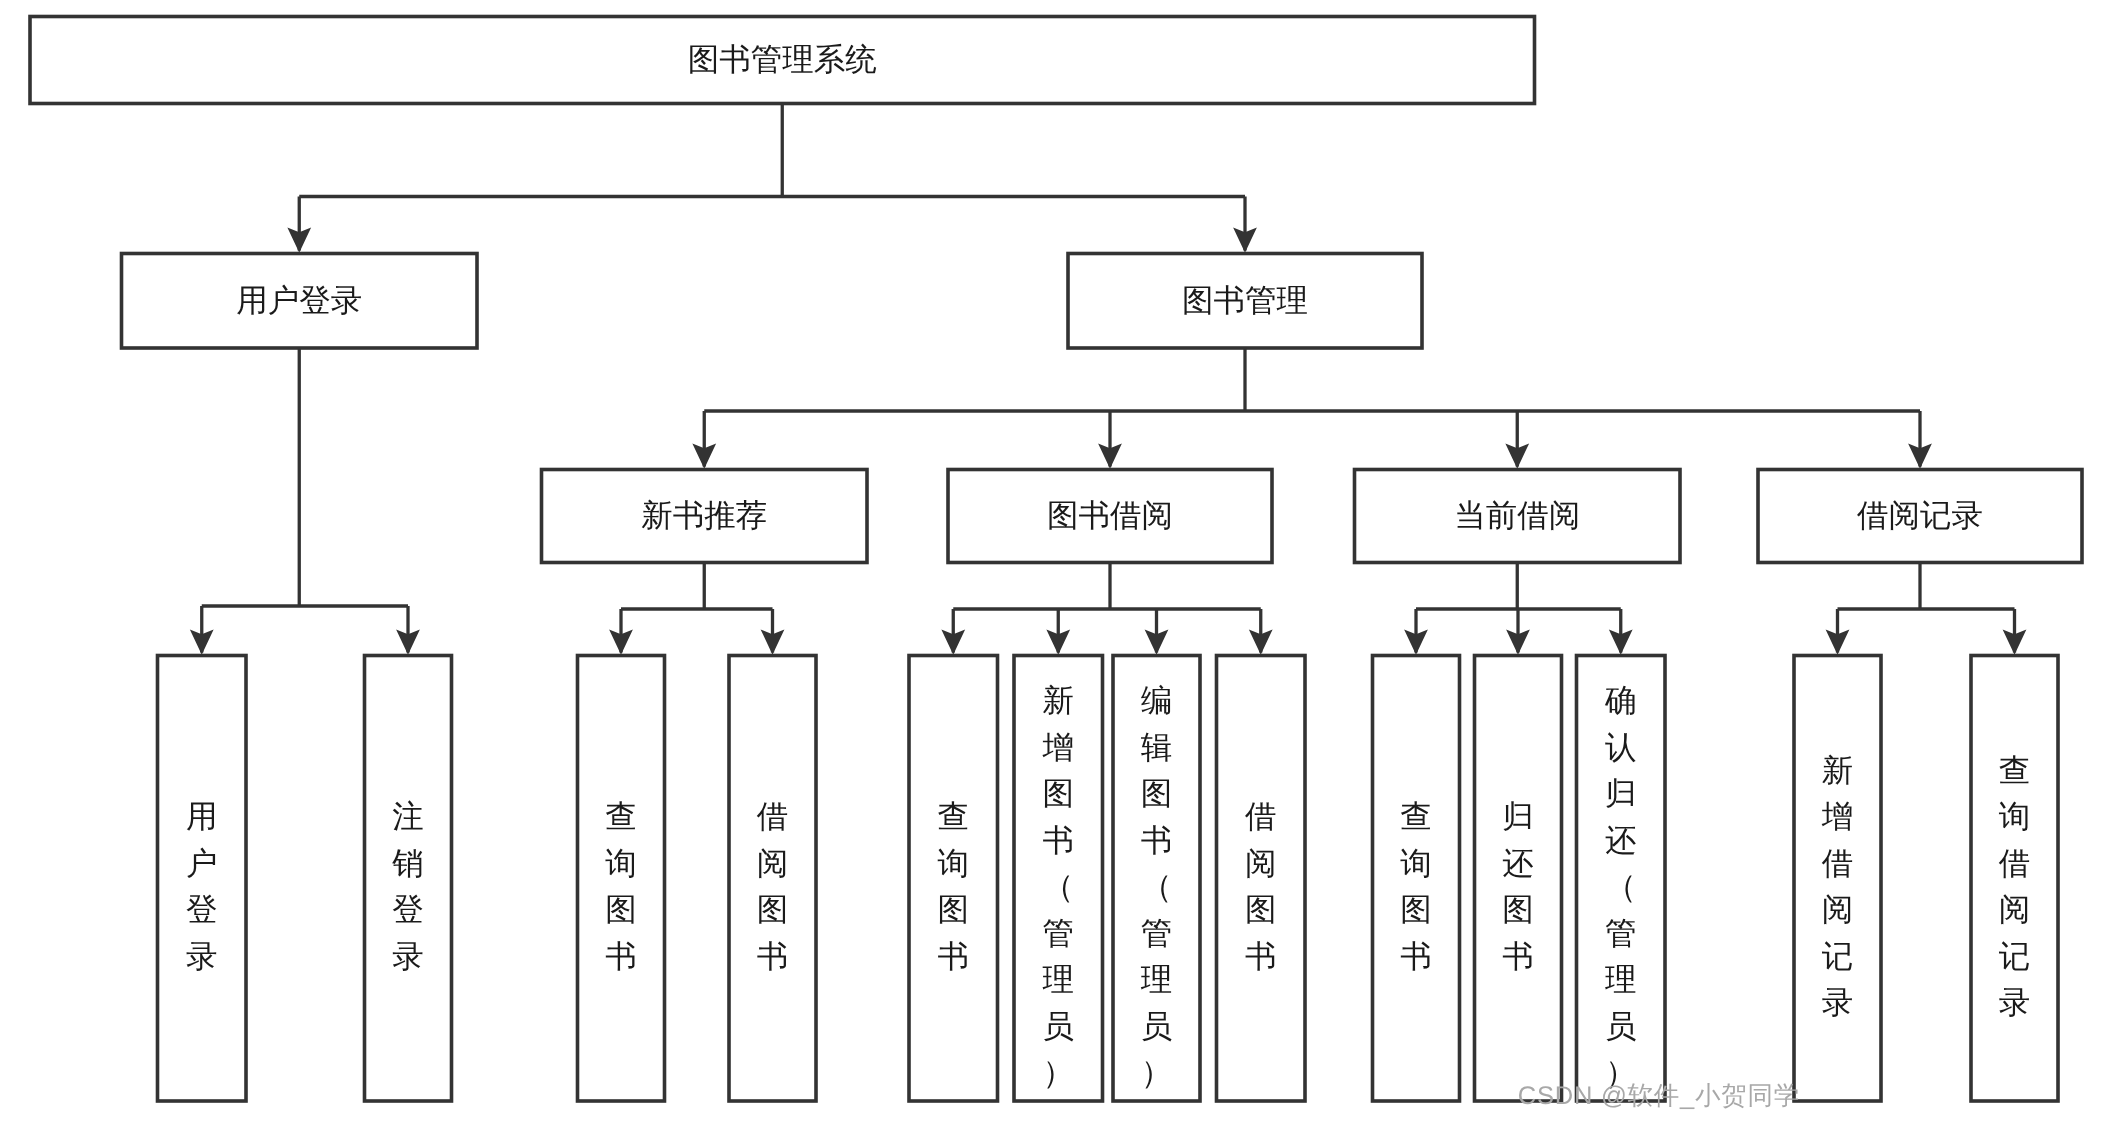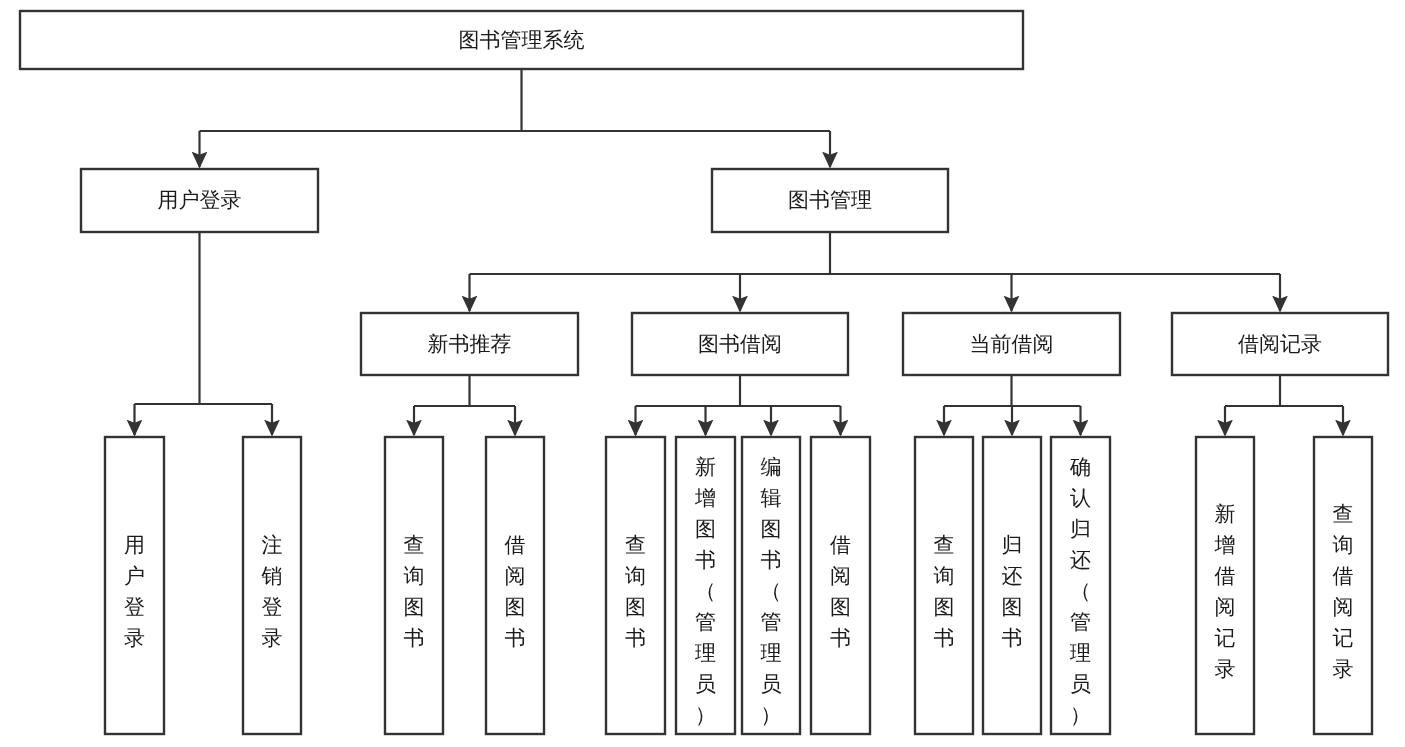--- a/index.html
+++ b/index.html
@@ -188,14 +188,15 @@
           <rect x="1196" y="437" width="58" height="297" class="node-rect"></rect>
           <text x="1225" y="514.5" class="node-label-h" dominant-baseline="middle"><tspan x="1225" dy="0">新</tspan><tspan x="1225" dy="31">增</tspan><tspan x="1225" dy="31">借</tspan><tspan x="1225" dy="31">阅</tspan><tspan x="1225" dy="31">记</tspan><tspan x="1225" dy="31">录</tspan></text>
         </g>
         <g>
           <rect x="1314" y="437" width="58" height="297" class="node-rect"></rect>
           <text x="1343" y="514.5" class="node-label-h" dominant-baseline="middle"><tspan x="1343" dy="0">查</tspan><tspan x="1343" dy="31">询</tspan><tspan x="1343" dy="31">借</tspan><tspan x="1343" dy="31">阅</tspan><tspan x="1343" dy="31">记</tspan><tspan x="1343" dy="31">录</tspan></text>
         </g>
       </g>
   </svg>
 
+  <div class="watermark">CSDN @软件_小贺同学</div>
 
 </div>
 
 </body></html>

